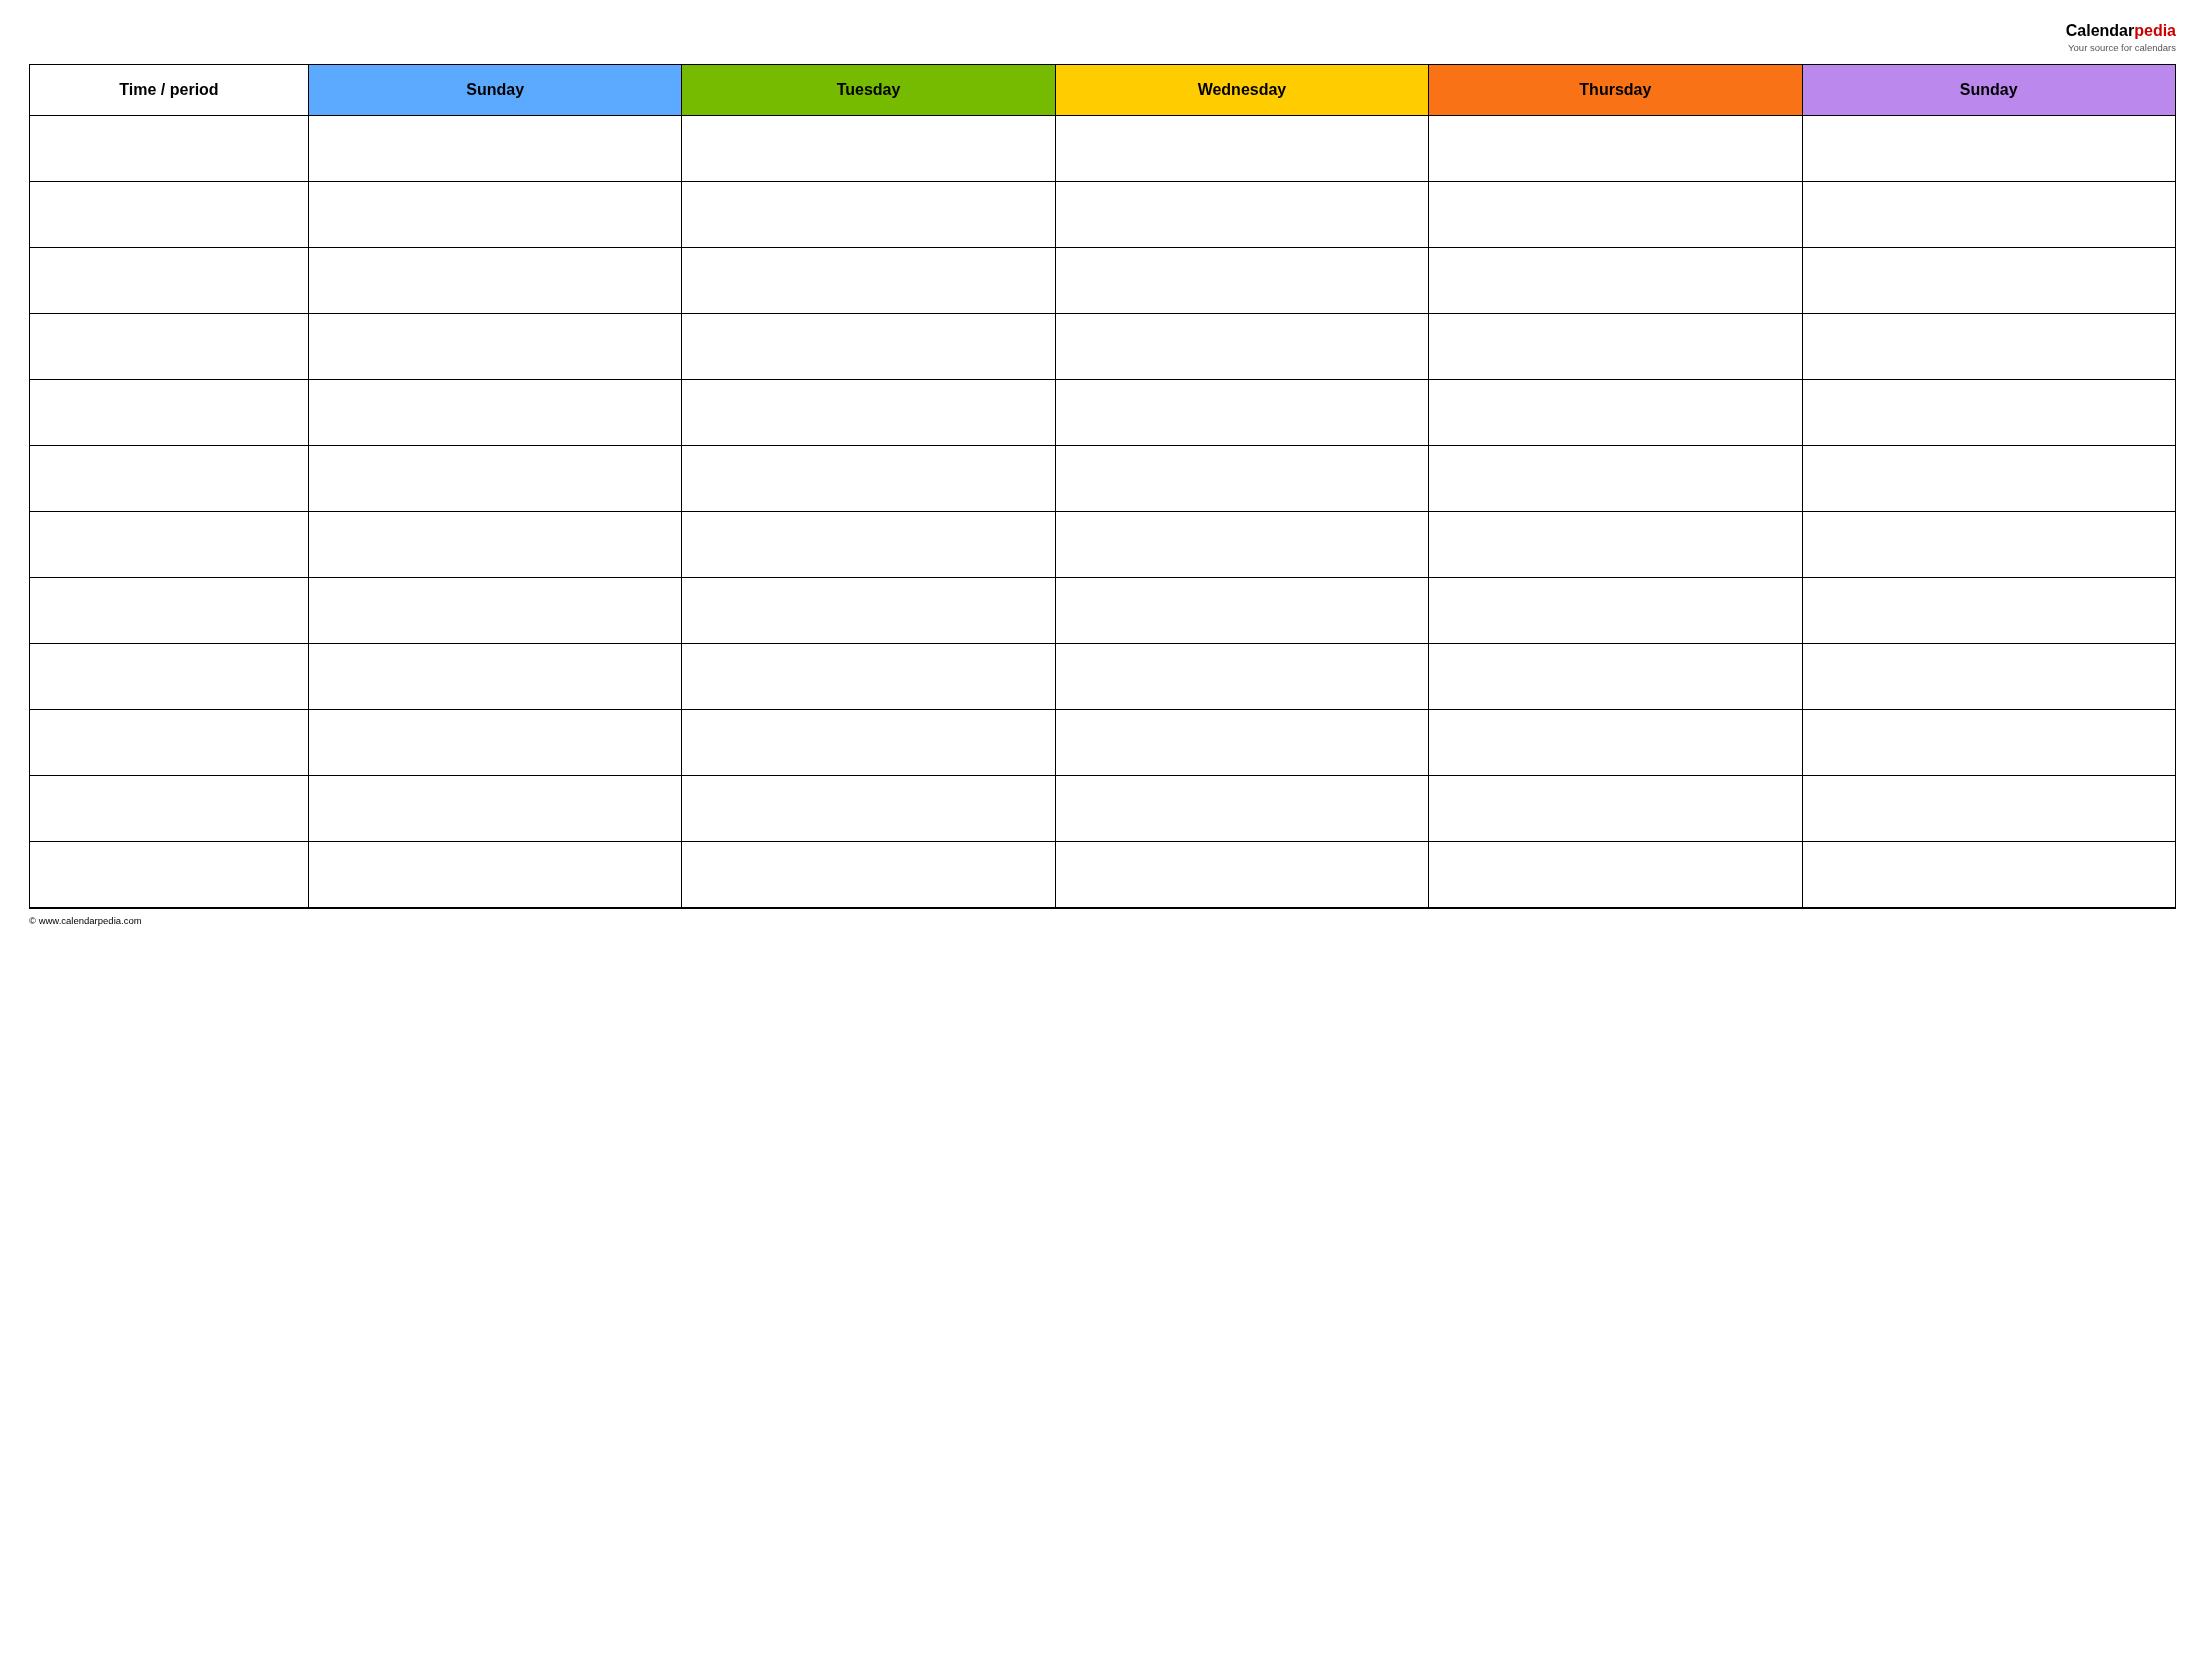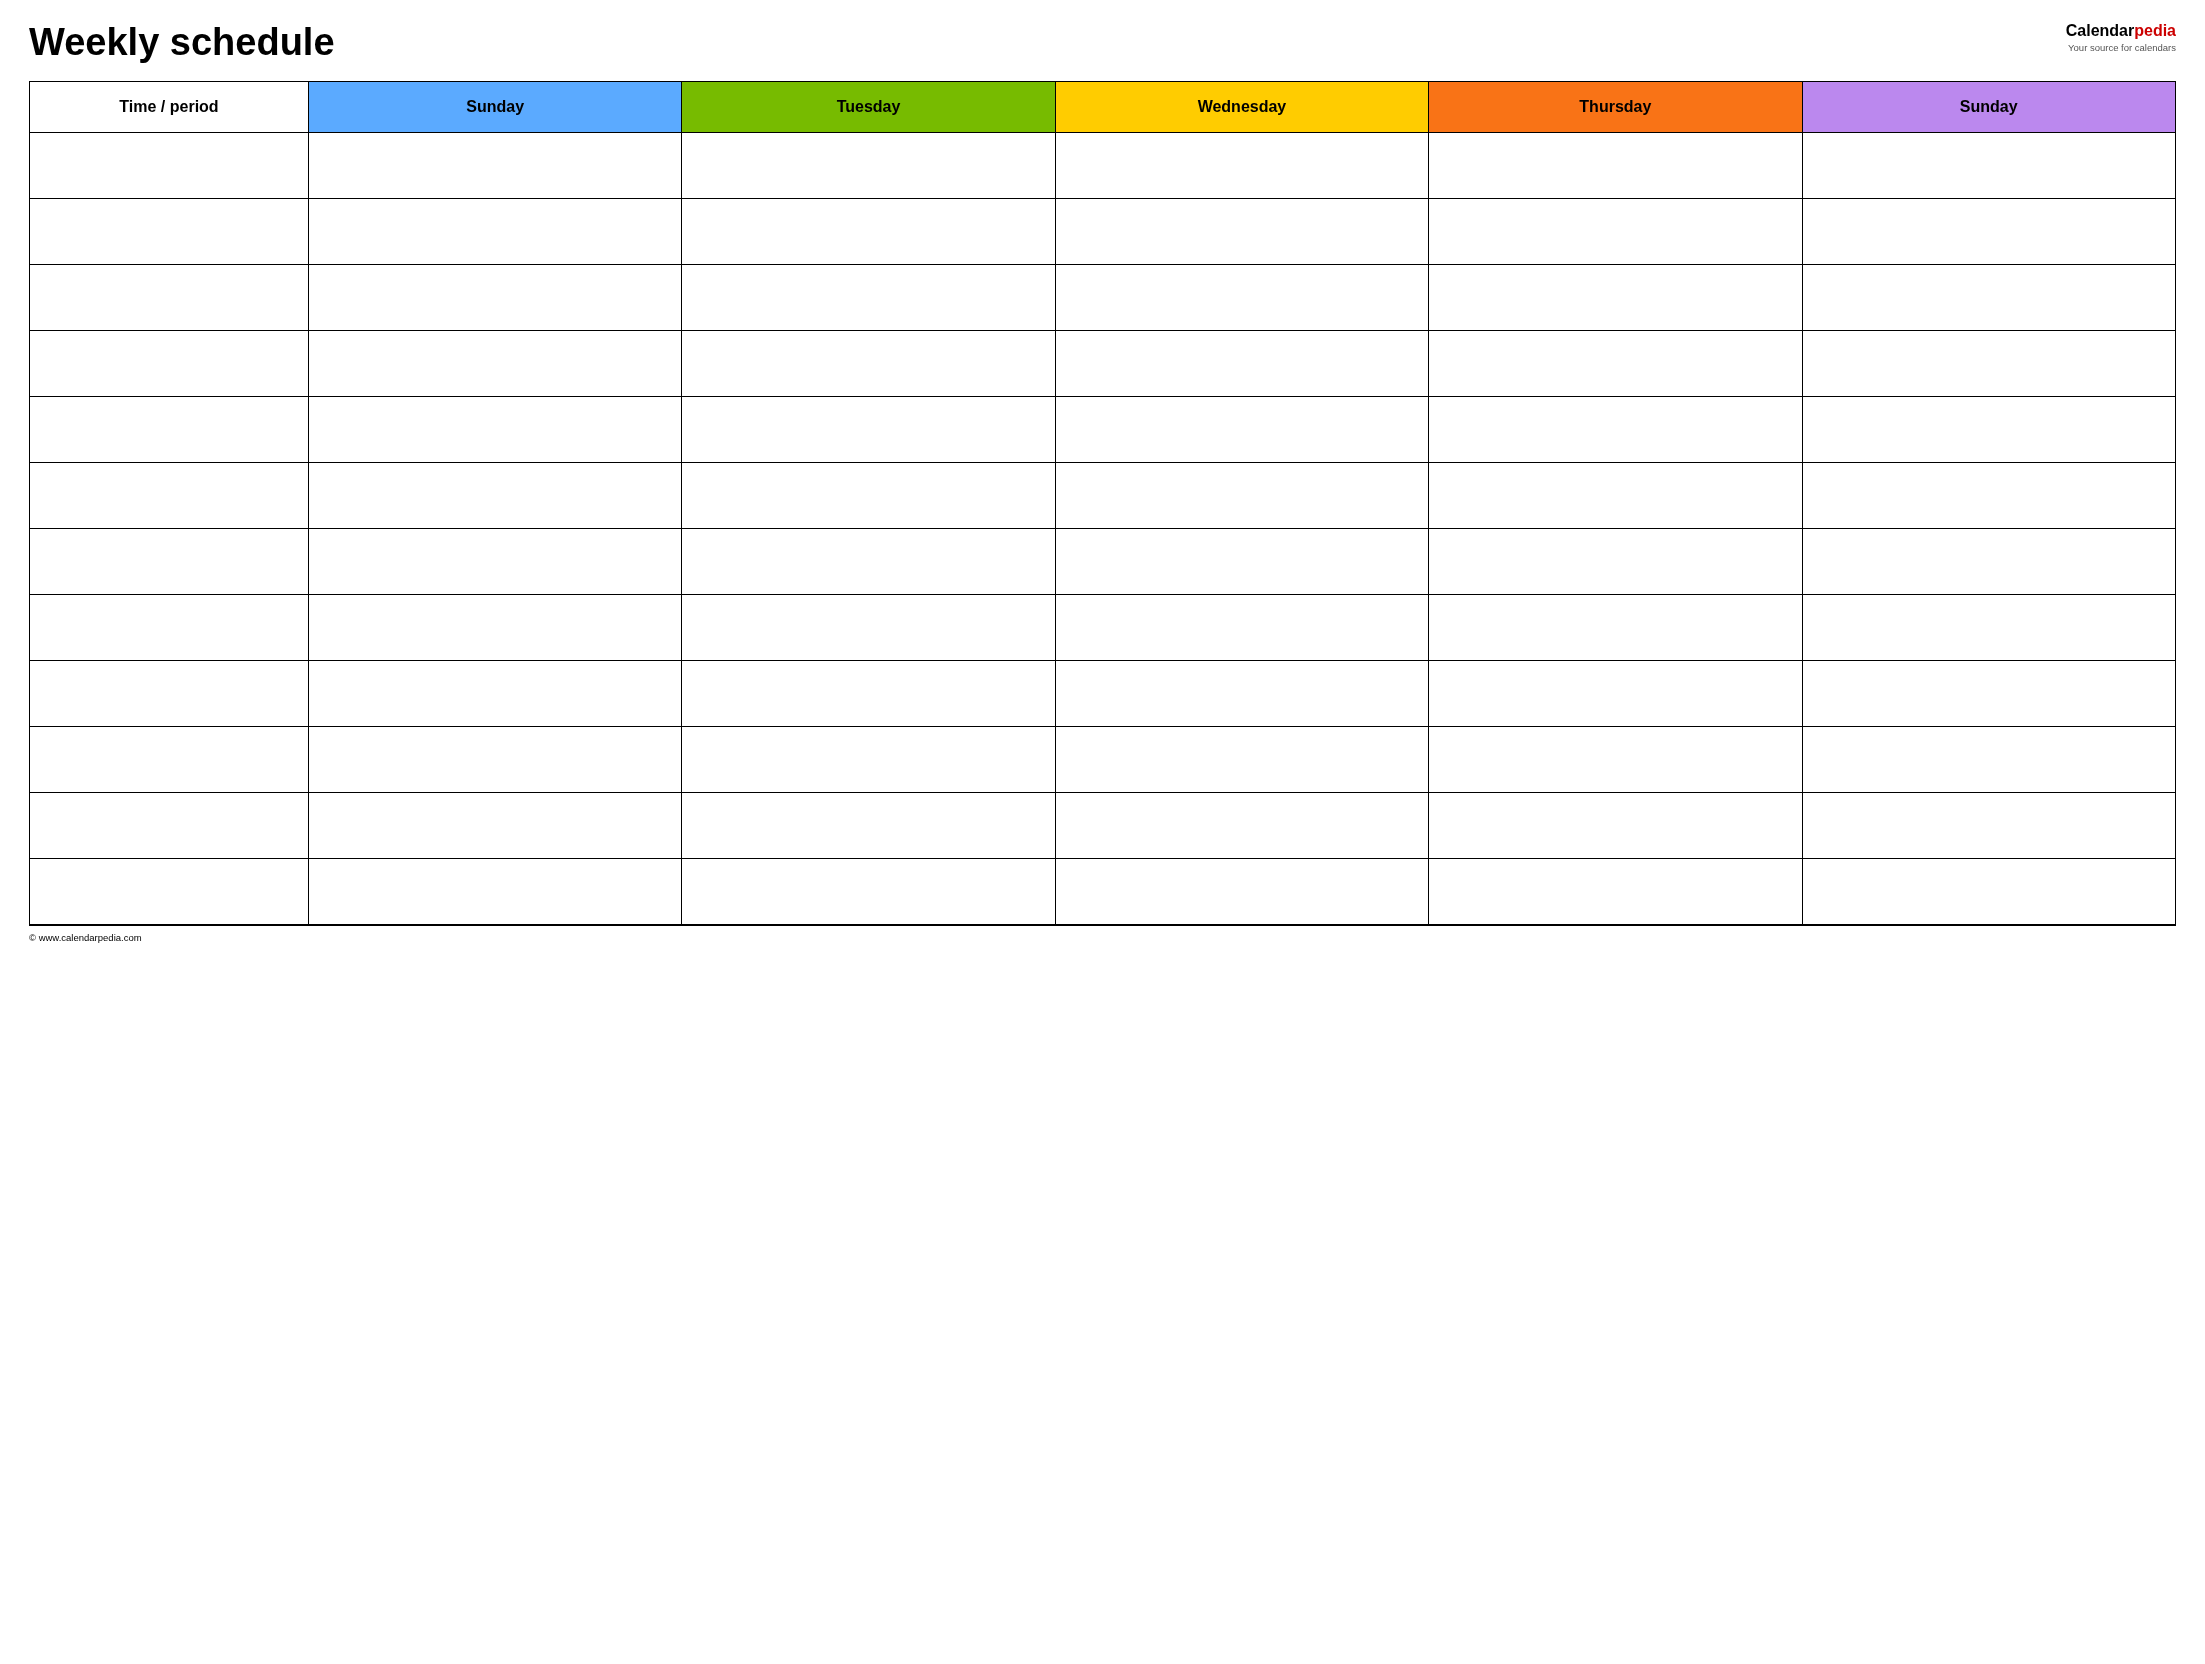--- a/index.html
+++ b/index.html
@@ -130,21 +130,20 @@
       border: none;
       border-top: 0.7px solid #000000;
       margin-bottom: 2.9px;
     }
   </style>
 </head>
 <body>
 
 <div class="header-section">
   <div class="title-area">
-    <div class="page-title">Weekly schedule</div>
   </div>
   <div class="logo-area">
     <div class="logo-text">
       <span>Calendar</span><span class="red">pedia</span>
     </div>
     <div class="logo-tagline">Your source for calendars</div>
   </div>
 </div>
 
 <table class="schedule-table">

